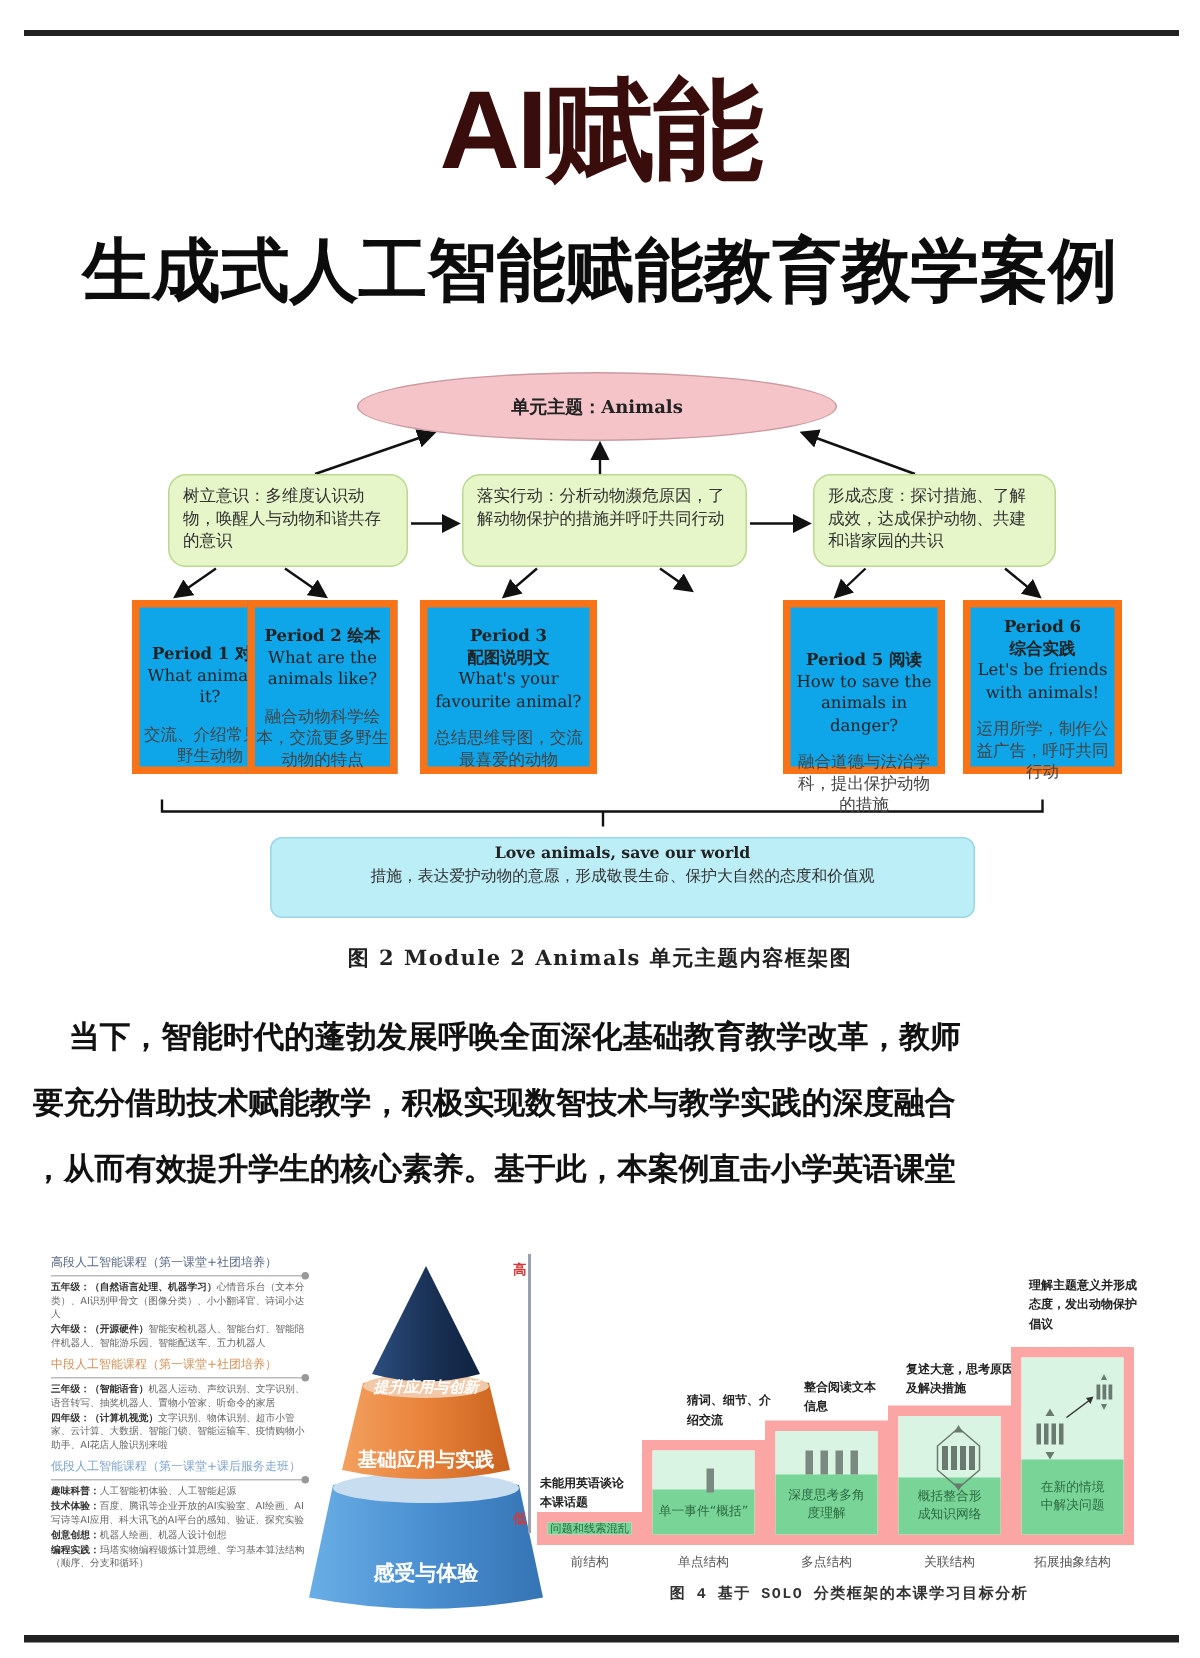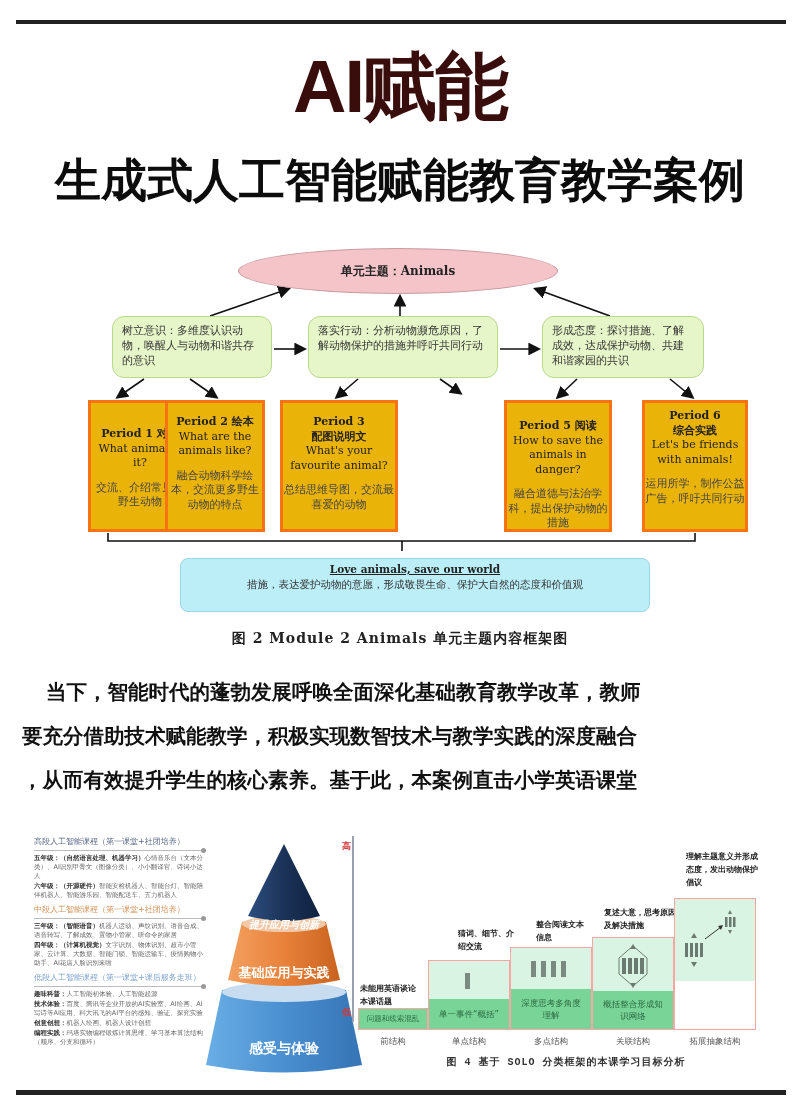--- a/index.html
+++ b/index.html
@@ -22,37 +22,37 @@
   .diagram svg.connectors { position: absolute; left: 0; top: 0; width: 720px; height: 410px; }
   .ellipse { position: absolute; left: 198px; top: 3px; width: 320px; height: 46px; border-radius: 50%;
     background: #f4c4c8; border: 1px solid #c99aa0; display: flex; align-items: center; justify-content: center;
     font-family: "DejaVu Serif", serif; font-size: 12px; font-weight: bold; color: #222; }
   .green-box { position: absolute; background: #e7f6c9; border: 1px solid #b9d98f; border-radius: 12px;
     padding: 6px 9px; font-family: "DejaVu Serif", serif; font-size: 11px; line-height: 15px; color: #333; }
   .gb1 { left: 72px; top: 71px; width: 160px; height: 62px; }
   .gb2 { left: 268px; top: 71px; width: 190px; height: 62px; }
   .gb3 { left: 502px; top: 71px; width: 162px; height: 62px; }
 
-  .period { position: absolute; top: 155px; height: 132px; background: #eab308; border: 3px solid #f97316;
+  .period { position: absolute; top: 155px; height: 116px; background: #0ea5e9; border: 5px solid #f97316;
     font-family: "DejaVu Serif", serif; text-align: center; color: #222; font-size: 11px; line-height: 14.5px;
     padding-top: 6px; }
   .period .ptitle { font-weight: bold; font-size: 11px; }
   .period .pdesc { margin-top: 10px; color: #444; }
   .p1 { left: 16px; width: 104px; padding-top: 24px; margin-left: 32px; }
   .p2 { left: 125px; width: 100px; padding-top: 12px; }
   .p3 { left: 240px; width: 118px; padding-top: 12px; }
   .p4 { left: 362px; width: 120px; height: 148px; top: 150px; border: 5px solid #b0121c; border-radius: 14px;
     background: #dcd2ed; padding-top: 4px; }
-  .p5 { left: 464px; width: 108px; padding-top: 16px; text-align: center; }
+  .p5 { left: 482px; width: 108px; padding-top: 28px; text-align: center; }
   .p6 { left: 602px; width: 106px; padding-top: 6px; }
 
   .love-box { position: absolute; left: 140px; top: 313px; width: 470px; height: 54px; background: #bceef7;
     border: 1px solid #99d6e5; border-radius: 8px; font-family: "DejaVu Serif", serif; text-align: center;
     font-size: 10.5px; line-height: 14.5px; color: #333; padding-top: 3px; }
-  .love-box .lt { font-weight: bold; color: #222; text-decoration: underline; }
+  .love-box .lt { font-weight: bold; color: #222; }
 
   .fig2-caption { position: absolute; left: 0; top: 385px; width: 720px; text-align: center;
     font-family: "DejaVu Serif", serif; font-size: 14px; font-weight: bold; color: #222; letter-spacing: 1px; }
 
   
   .para { position: absolute; left: 22px; top: 670px; width: 760px; font-family: "Liberation Sans", "DejaVu Sans", sans-serif;
     font-weight: bold; font-size: 20.5px; line-height: 44px; color: #111; }
   .para .line { display: block; white-space: nowrap; }
   .para .line.first { padding-left: 24px; }
 
@@ -75,21 +75,21 @@
   .pl-top { top: 78px; font-size: 10px; font-style: italic; }
   .pl-mid { top: 124px; font-size: 13px; }
   .pl-bot { top: 200px; font-size: 14px; }
 
   
   .solo { position: absolute; left: 346px; top: 832px; width: 440px; height: 258px; }
   .solo .axis { position: absolute; left: 6px; top: 4px; width: 2px; height: 186px; background: #9aa0b0; }
   .solo .hi, .solo .lo { position: absolute; left: -4px; font-size: 9px; font-weight: bold; color: #d23a3a; }
   .solo .hi { top: 8px; }
   .solo .lo { top: 174px; }
-  .step { position: absolute; border: 1px solid #fca5a5; }
+  .step { position: absolute; border: 7px solid #fca5a5; }
   .step .top { position: absolute; left: 0; right: 0; background: #d9f4e2; }
   .step .bottom { position: absolute; left: 0; right: 0; bottom: 0; background: #79d497; color: #2c6a42;
     font-size: 8.5px; line-height: 12px; text-align: center; display: flex; align-items: center; justify-content: center;
     font-family: "DejaVu Sans", sans-serif; }
   .step-label { position: absolute; font-size: 8px; line-height: 13px; font-weight: bold; color: #222;
     font-family: "DejaVu Sans", sans-serif; }
   .x-label { position: absolute; top: 204px; font-size: 8.5px; color: #555; text-align: center; width: 82px;
     font-family: "DejaVu Sans", sans-serif; }
   .bar { position: absolute; width: 5px; height: 16px; background: #7a8a80; }
   .fig4-caption { position: absolute; left: 0; top: 223px; width: 440px; text-align: center;
@@ -181,21 +181,21 @@
 
 <div class="curr">
   <div class="curr-text">
     <div class="sec high">高段人工智能课程（第一课堂+社团培养）</div>
     <div class="sep"></div>
     <p><b>五年级：</b><b>（自然语言处理、机器学习）</b><span>心情音乐台（文本分类）、AI识别甲骨文（图像分类）、小小翻译官、诗词小达人</span></p>
     <p><b>六年级：</b><b>（开源硬件）</b><span>智能安检机器人、智能台灯、智能陪伴机器人、智能游乐园、智能配送车、五力机器人</span></p>
 
     <div class="sec mid">中段人工智能课程（第一课堂+社团培养）</div>
     <div class="sep"></div>
-    <p><b>三年级：</b><b>（智能语音）</b><span>机器人运动、声纹识别、语音合成、语音转写、了解成效、置物小管家、听命令的家居</span></p>
+    <p><b>三年级：</b><b>（智能语音）</b><span>机器人运动、声纹识别、文字识别、语音转写、抽奖机器人、置物小管家、听命令的家居</span></p>
     <p><b>四年级：</b><b>（计算机视觉）</b><span>文字识别、物体识别、超市小管家、云计算、大数据、智能门锁、智能运输车、疫情购物小助手、AI花店人脸识别来啦</span></p>
 
     <div class="sec low">低段人工智能课程（第一课堂+课后服务走班）</div>
     <div class="sep"></div>
     <p><b>趣味科普：</b><span>人工智能初体验、人工智能起源</span></p>
     <p><b>技术体验：</b><span>百度、腾讯等企业开放的AI实验室、AI绘画、AI写诗等AI应用、科大讯飞的AI平台的感知、验证、探究实验</span></p>
     <p><b>创意创想：</b><span>机器人绘画、机器人设计创想</span></p>
     <p><b>编程实践：</b><span>玛塔实物编程锻炼计算思维、学习基本算法结构（顺序、分支和循环）</span></p>
   </div>
 
@@ -274,20 +274,21 @@
           <rect x="27" y="14" width="4" height="16"></rect>
         <polygon points="20,0 17,5 23,5"></polygon>
           <polygon points="20,44 17,39 23,39"></polygon>
       </g>
     </svg>
   </div>
   <div class="step-label" style="left:258px; top:74px; width:72px;">复述大意，思考原因及解决措施</div>
 
   <div class="step" style="left:328px; top:66px; width:82px; height:132px;">
     <div class="top" style="top:0; height:82px;"></div>
+    <div class="bottom" style="height:50px; padding:0 10px;">在新的情境中解决问题</div>
     <svg width="80" height="80" viewBox="0 0 80 80" style="position:absolute; left:2px; top:2px;">
       <g fill="#6a7a70">
         <rect x="8" y="42" width="3" height="14"></rect>
           <rect x="13" y="42" width="3" height="14"></rect>
         <rect x="18" y="42" width="3" height="14"></rect>
           <rect x="23" y="42" width="3" height="14"></rect>
         <polygon points="17,32 14,37 20,37"></polygon>
           <polygon points="17,66 14,61 20,61"></polygon>
         <rect x="48" y="16" width="2.5" height="10"></rect>
           <rect x="52" y="16" width="2.5" height="10"></rect>

